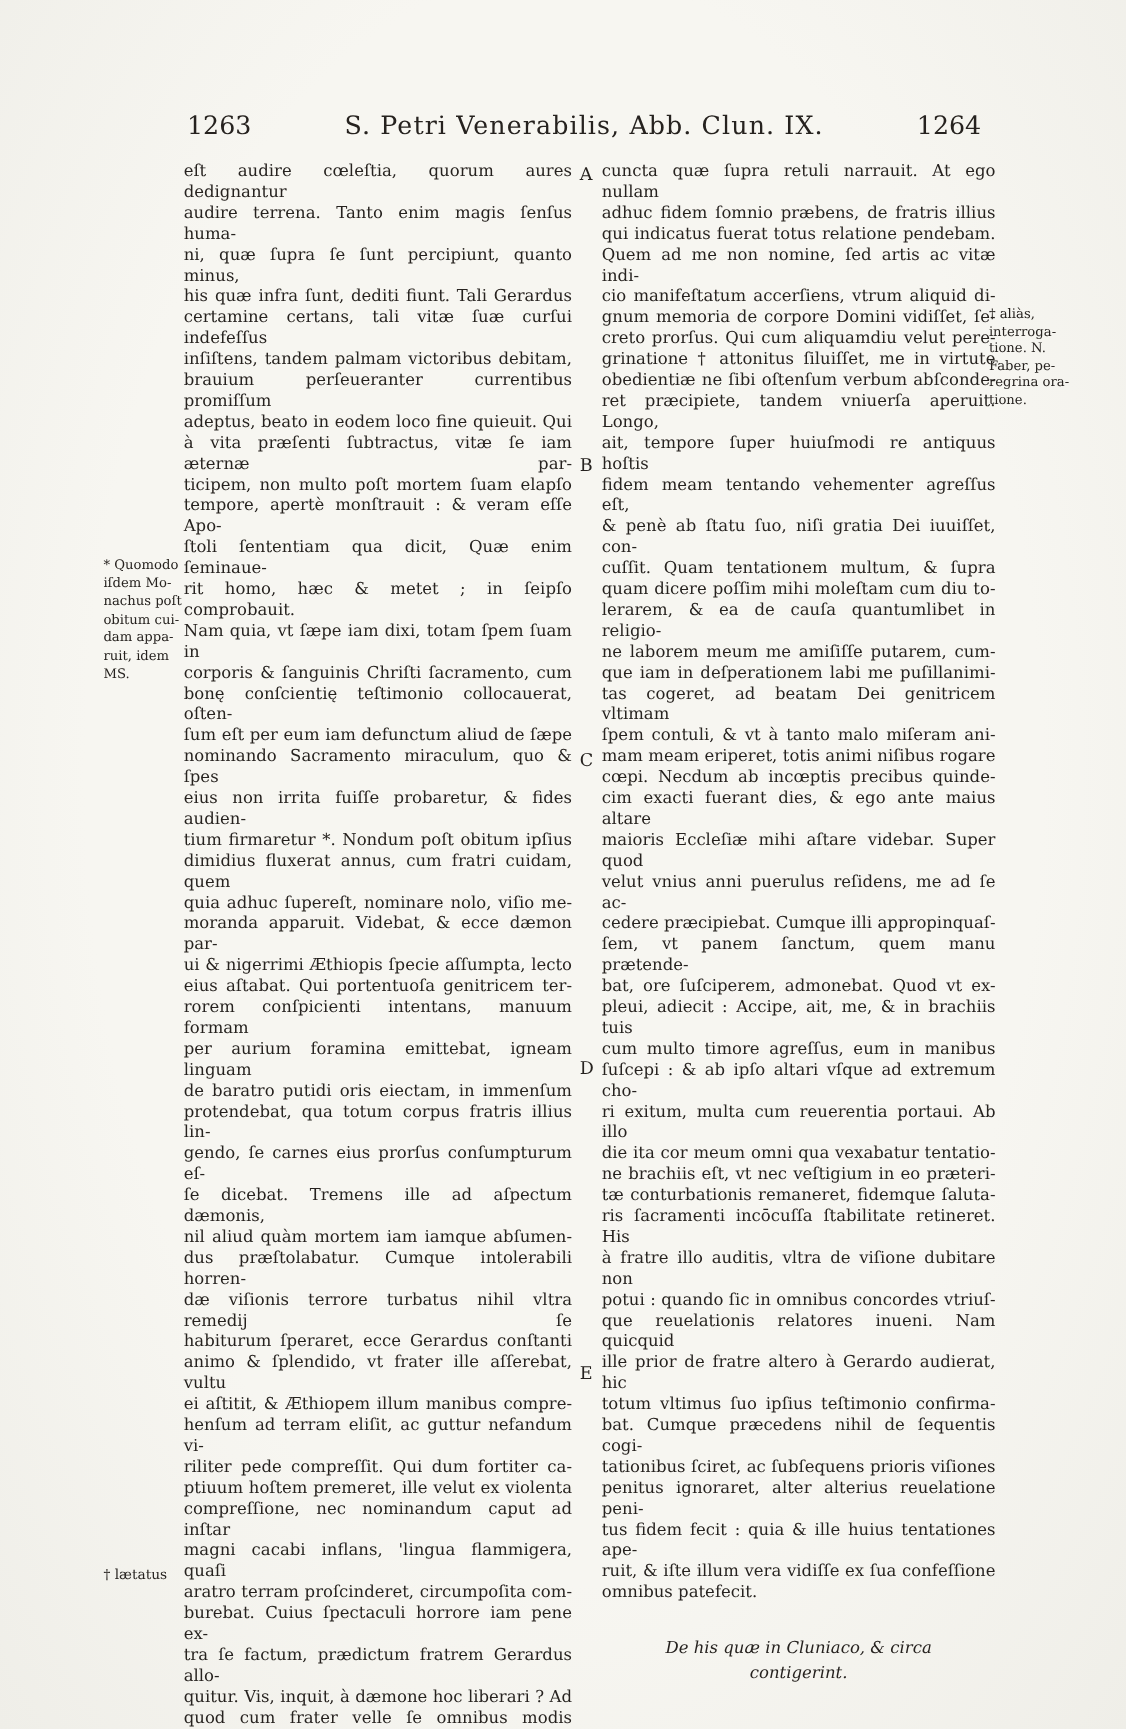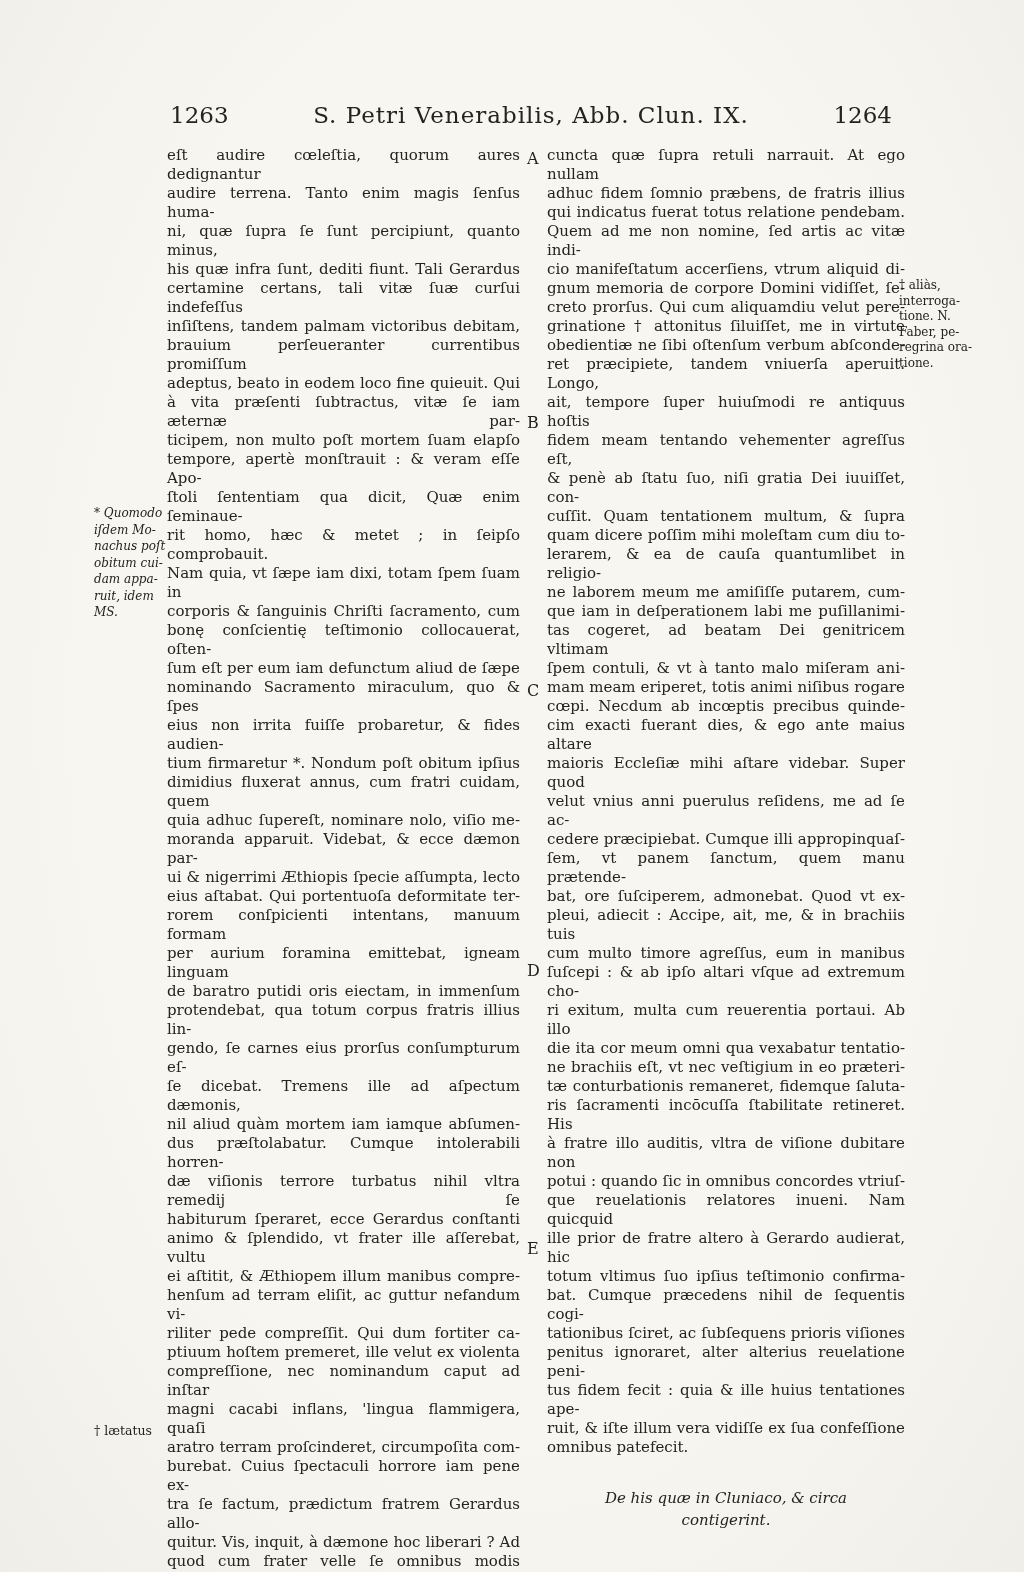--- a/index.html
+++ b/index.html
@@ -28,21 +28,21 @@
   .para1 .line:last-child{text-align-last:left;}
   .heading{margin-top:30px;line-height:22px;}
   .heading-line{text-align-last:center;font-style:italic;}
   .gl{position:absolute;left:527px;font-size:16px;}
   .gl-a{top:149px;}
   .gl-b{top:413px;}
   .gl-c{top:681px;}
   .gl-d{top:961px;}
   .gl-e{top:1239px;}
   .mnote{position:absolute;font-size:12px;line-height:16.5px;}
-  .mnote-left{left:94px;top:505px;width:76px;font-style:italic;}
+  .mnote-left{left:94px;top:505px;width:76px;}
   .mnote-left2{left:94px;top:1423px;width:90px;font-size:12.5px;font-style:normal;}
   .mnote-right{left:899px;top:278px;width:112px;line-height:15.5px;}
   .note-line{text-align:left;}
 </style>
 </head>
 <body>
 
 <div class="page">
 
   <div class="header">
@@ -95,21 +95,21 @@
         <div class="line">corporis &amp; ſanguinis Chriſti ſacramento, cum</div>
         <div class="line">bonę conſcientię teſtimonio collocauerat, oſten-</div>
         <div class="line">ſum eſt per eum iam defunctum aliud de ſæpe</div>
         <div class="line">nominando Sacramento miraculum, quo &amp; ſpes</div>
         <div class="line">eius non irrita fuiſſe probaretur, &amp; fides audien-</div>
         <div class="line">tium firmaretur *. Nondum poſt obitum ipſius</div>
         <div class="line">dimidius fluxerat annus, cum fratri cuidam, quem</div>
         <div class="line">quia adhuc ſupereſt, nominare nolo, viſio me-</div>
         <div class="line">moranda apparuit. Videbat, &amp; ecce dæmon par-</div>
         <div class="line">ui &amp; nigerrimi Æthiopis ſpecie aſſumpta, lecto</div>
-        <div class="line">eius aſtabat. Qui portentuoſa deformitate ter-</div>
+        <div class="line">eius aſtabat. Qui portentuoſa genitricem ter-</div>
         <div class="line">rorem conſpicienti intentans, manuum formam</div>
         <div class="line">per aurium foramina emittebat, igneam linguam</div>
         <div class="line">de baratro putidi oris eiectam, in immenſum</div>
         <div class="line">protendebat, qua totum corpus fratris illius lin-</div>
         <div class="line">gendo, ſe carnes eius prorſus conſumpturum eſ-</div>
         <div class="line">ſe dicebat. Tremens ille ad aſpectum dæmonis,</div>
         <div class="line">nil aliud quàm mortem iam iamque abſumen-</div>
         <div class="line">dus præſtolabatur. Cumque intolerabili horren-</div>
         <div class="line">dæ viſionis terrore turbatus nihil vltra remedij ſe</div>
         <div class="line">habiturum ſperaret, ecce Gerardus conſtanti</div>

